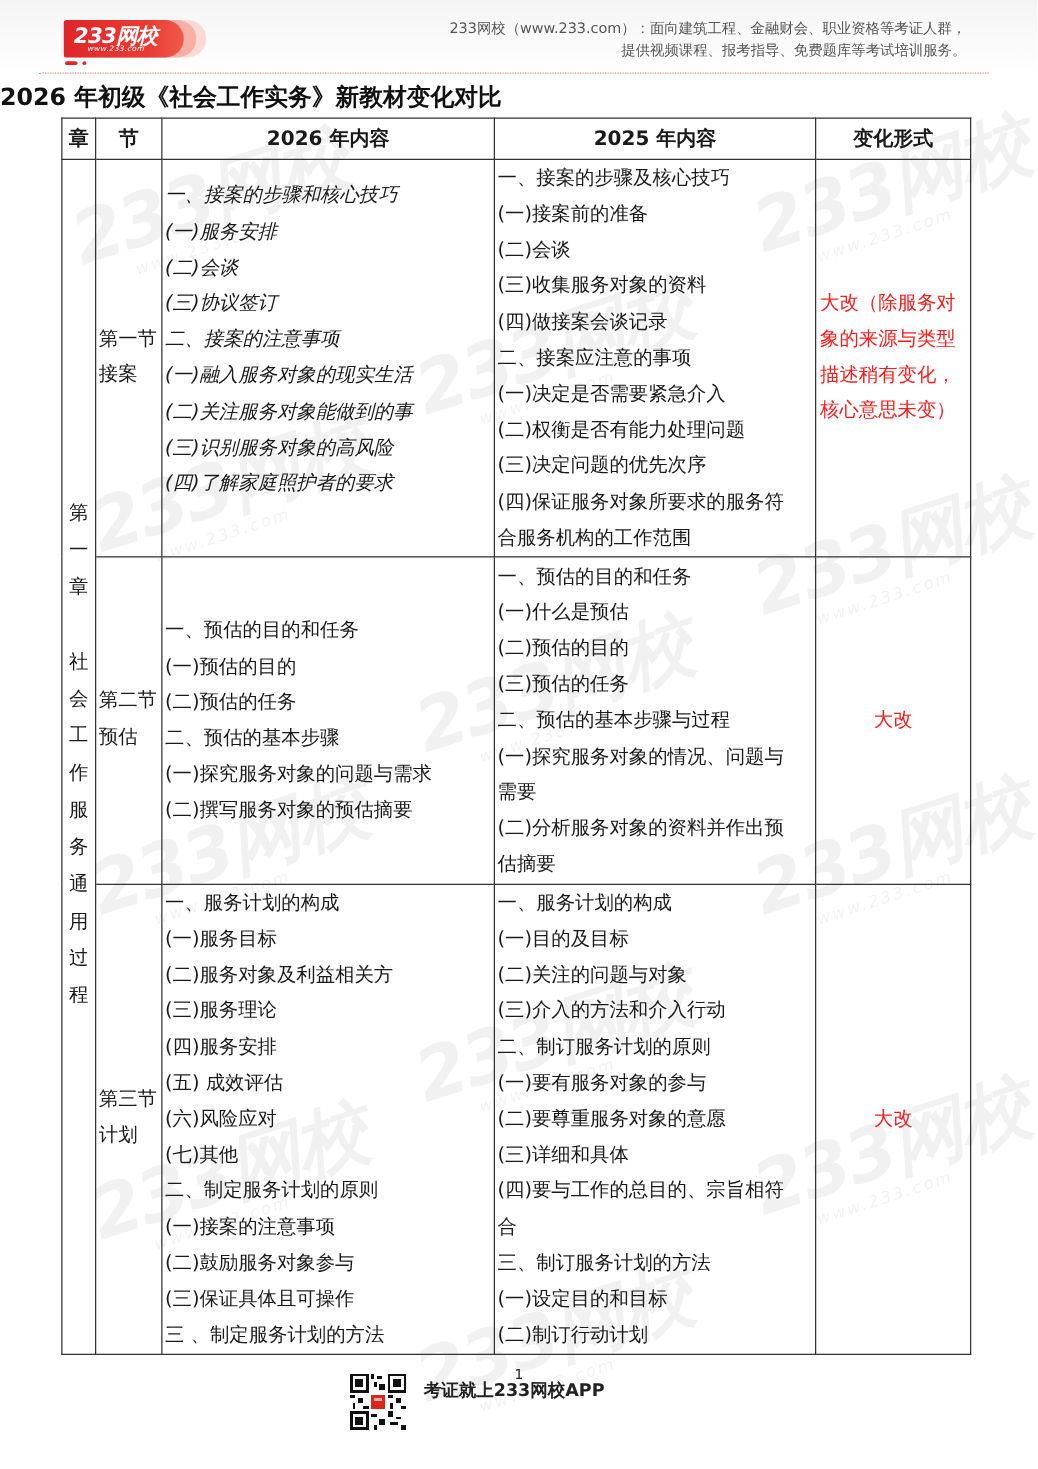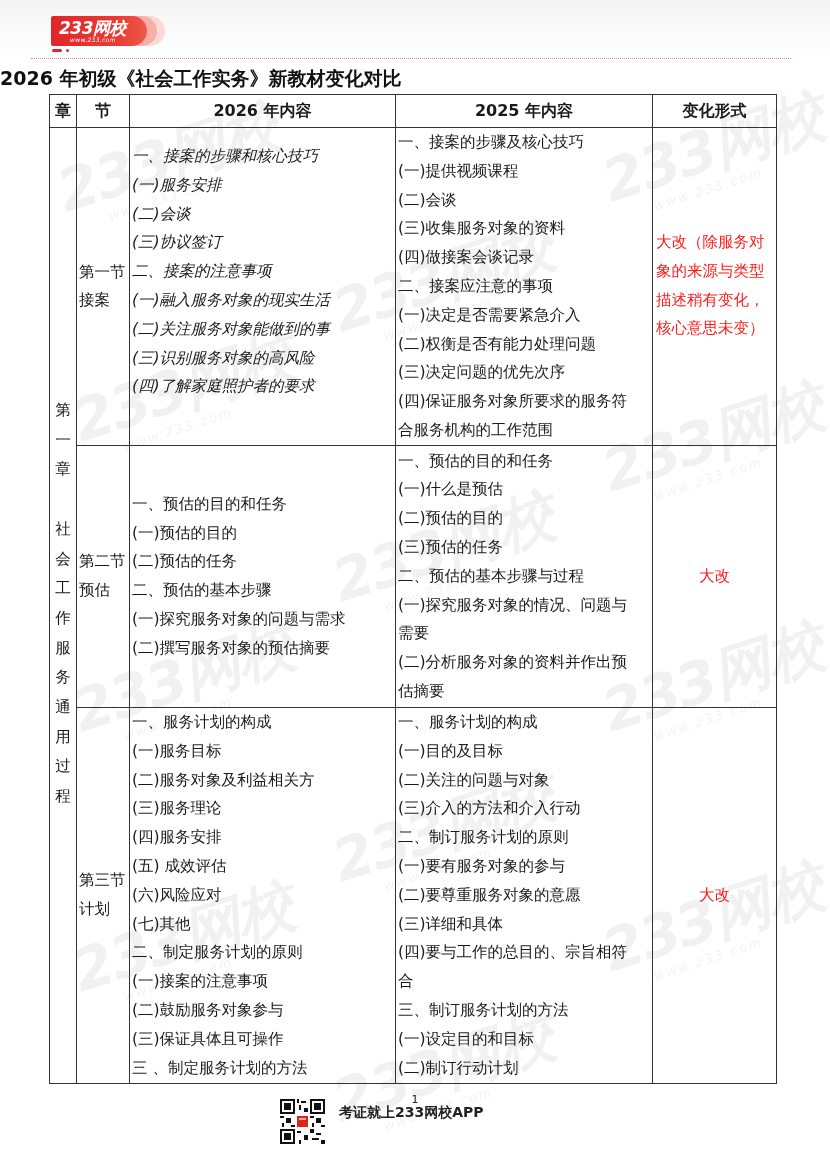--- a/index.html
+++ b/index.html
@@ -70,21 +70,21 @@
     font-size: 15.5px; line-height: 28.8px; color: #1a1a1a; font-weight: normal;
   }
   table.cmp th {
     height: 32px; font-weight: bold; font-size: 16px; text-align: center; line-height: 20px;
   }
   col.c1 { width: 27px; } col.c2 { width: 53px; } col.c3 { width: 266px; }
   col.c4 { width: 257px; } col.c5 { width: 124px; }
   .chapter-cell { text-align: center; padding-top: 0; }
   .chapter-cell .vchar { display: block; line-height: 29.7px; }
   .chapter-cell .vgap { display: block; height: 29.7px; }
-  .section-cell { padding-left: 2px !important; font-size: 15.5px; line-height: 28px; }
+  .section-cell { padding-left: 2px !important; font-size: 15.5px; line-height: 28px; font-family: Liberation Mono, monospace; }
   .lines { padding-left: 2px !important; }
   .lines div { white-space: nowrap; }
   .change-cell { text-align: center; color: #ff1a1a !important; }
   .change-long { text-align: left; padding-left: 3px !important; color: #ff1a1a !important; line-height: 28.8px; }
   .footer {
     position: absolute; left: 0; top: 1094px; width: 830px; height: 60px;
   }
   .page-num { position: absolute; left: 0; width: 830px; top: 0; text-align: center; font-size: 11px; color: #222; line-height: 12px; }
   .qr {
     position: absolute; left: 280px; top: 5px; width: 45px; height: 45px;
@@ -98,20 +98,24 @@
 <div class="page-header">
   <div class="logo">
     <div class="logo-ghost2"></div>
     <div class="logo-ghost1"></div>
     <div class="logo-main"></div>
     <span class="logo-text">233网校</span>
     <span class="logo-url">www.233.com</span>
   </div>
   <div class="logo-dash"></div>
   <div class="logo-dot"></div>
+  <div class="tagline">
+    <div>233网校（www.233.com）：面向建筑工程、金融财会、职业资格等考证人群，</div>
+    <div>提供视频课程、报考指导、免费题库等考试培训服务。</div>
+  </div>
   <div class="header-rule"></div>
 </div>
 
 <div class="doc-title">2026 年初级《社会工作实务》新教材变化对比</div>
 
 <div class="wm" style="left:55px;top:120px;">233网校<small>www.233.com</small></div>
 <div class="wm" style="left:600px;top:110px;">233网校<small>www.233.com</small></div>
 <div class="wm" style="left:70px;top:350px;">233网校<small>www.233.com</small></div>
 <div class="wm" style="left:330px;top:240px;">233网校<small>www.233.com</small></div>
 <div class="wm" style="left:600px;top:400px;">233网校<small>www.233.com</small></div>
@@ -170,21 +174,21 @@
         <div>(二)会谈</div>
         <div>(三)协议签订</div>
         <div>二、接案的注意事项</div>
         <div>(一)融入服务对象的现实生活</div>
         <div>(二)关注服务对象能做到的事</div>
         <div>(三)识别服务对象的高风险</div>
         <div>(四)了解家庭照护者的要求</div>
       </td>
       <td class="lines">
         <div>一、接案的步骤及核心技巧</div>
-        <div>(一)提供视频课程</div>
+        <div>(一)接案前的准备</div>
         <div>(二)会谈</div>
         <div>(三)收集服务对象的资料</div>
         <div>(四)做接案会谈记录</div>
         <div>二、接案应注意的事项</div>
         <div>(一)决定是否需要紧急介入</div>
         <div>(二)权衡是否有能力处理问题</div>
         <div>(三)决定问题的优先次序</div>
         <div>(四)保证服务对象所要求的服务符</div>
         <div>合服务机构的工作范围</div>
       </td>

